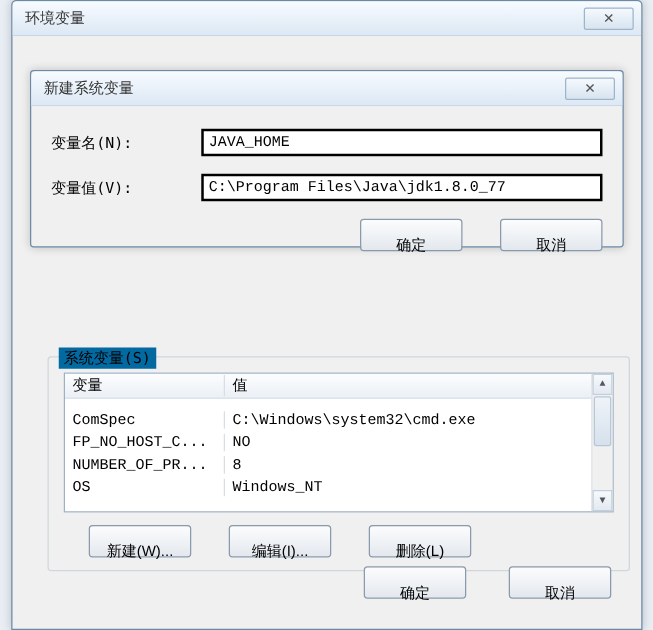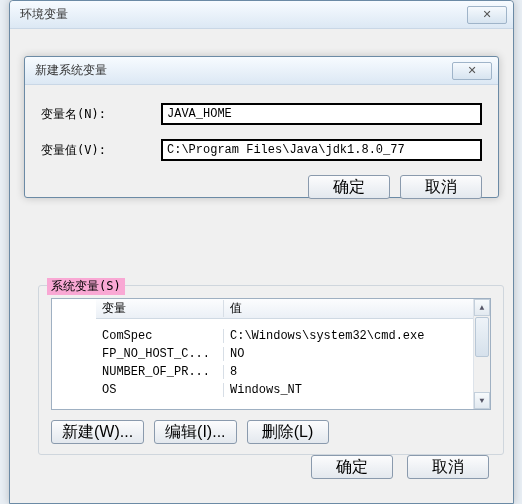--- a/index.html
+++ b/index.html
@@ -80,50 +80,50 @@
     justify-content: flex-end;
     gap: 10px;
     margin-top: 6px;
   }
   .btn {
     min-width: 82px;
     height: 24px;
     border: 1px solid #8a9aad;
     border-radius: 3px;
     background: linear-gradient(#fcfcfd,#e3e8ee);
-    font-size: 16px;
-    padding: 0 10px;
+    font-size: 12px;
+    padding: 12px 10px;
     cursor: default;
     font-family: inherit;
+    margin-left: 20px;
   }
   
   .group {
     position: absolute;
     left: 28px; top: 256px;
     width: 466px;
     border: 1px solid #cfd6dd;
     border-radius: 3px;
     padding: 12px 12px 10px 12px;
     background: #f0f0f0;
   }
   .group-legend {
     position: absolute;
     top: -8px; left: 8px;
-    background: #f9a8d4;
+    background: #0369a1;
     padding: 0 4px;
     font-family: SimSun, monospace;
   }
   .listbox {
     border: 1px solid #9fb0c2;
     background: #fff;
     height: 112px;
     position: relative;
     font-family: "Courier New", SimSun, monospace;
     overflow: hidden;
-    padding-left: 44px;
   }
   .list-header {
     display: flex;
     background: linear-gradient(#fcfdfe,#ebf0f6);
     border-bottom: 1px solid #cfd9e3;
     height: 20px;
     align-items: center;
   }
   .col1 { width: 128px; padding-left: 6px; border-right: 1px solid #d7dee6; }
   .col2 { flex: 1; padding-left: 6px; }

